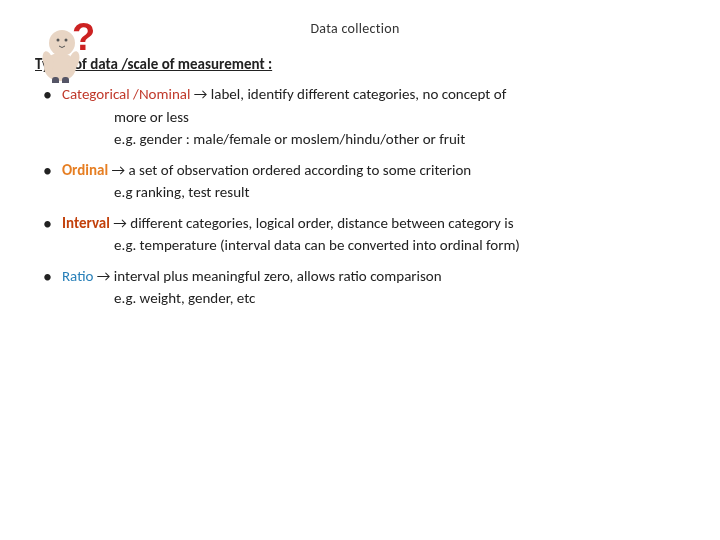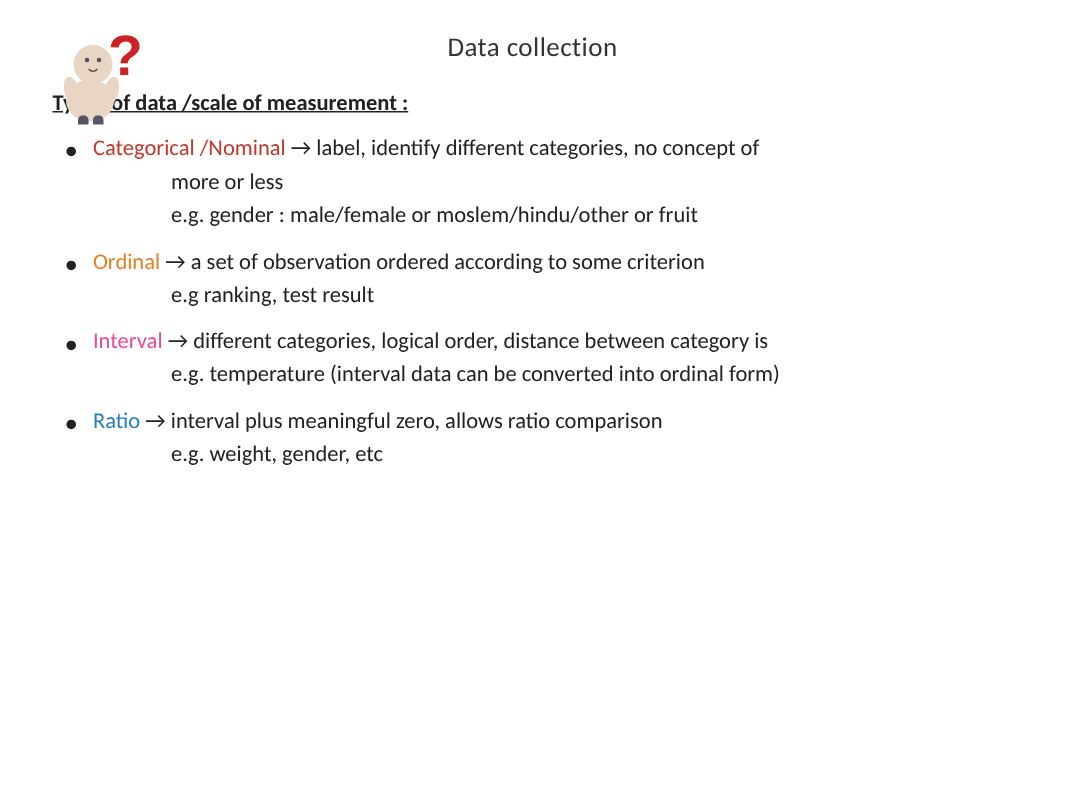--- a/index.html
+++ b/index.html
@@ -42,21 +42,21 @@
       height: 70px;
     }
 
     
     .question-figure svg {
       width: 80px;
       height: 68px;
     }
 
     .slide-title {
-      font-size: 18px;
+      font-size: 14px;
       font-weight: 400;
       color: #333333;
       text-align: left;
       letter-spacing: 0.3px;
     }
 
     .content-area {
       margin-top: 5px;
       padding-left: 5px;
     }
@@ -102,27 +102,27 @@
     }
 
     .keyword-categorical {
       color: #c0392b;
       font-weight: 500;
       margin-top: 23px;
     }
 
     .keyword-ordinal {
       color: #e67e22;
-      font-weight: 400;
+      font-weight: 700;
       text-align: center;
     }
 
     .keyword-interval {
-      color: #ec4899;
-      font-weight: 400;
+      color: #c2410c;
+      font-weight: 700;
     }
 
     .keyword-ratio {
       color: #2980b9;
       font-weight: 500;
     }
   </style>
 </head>
 <body>
 

